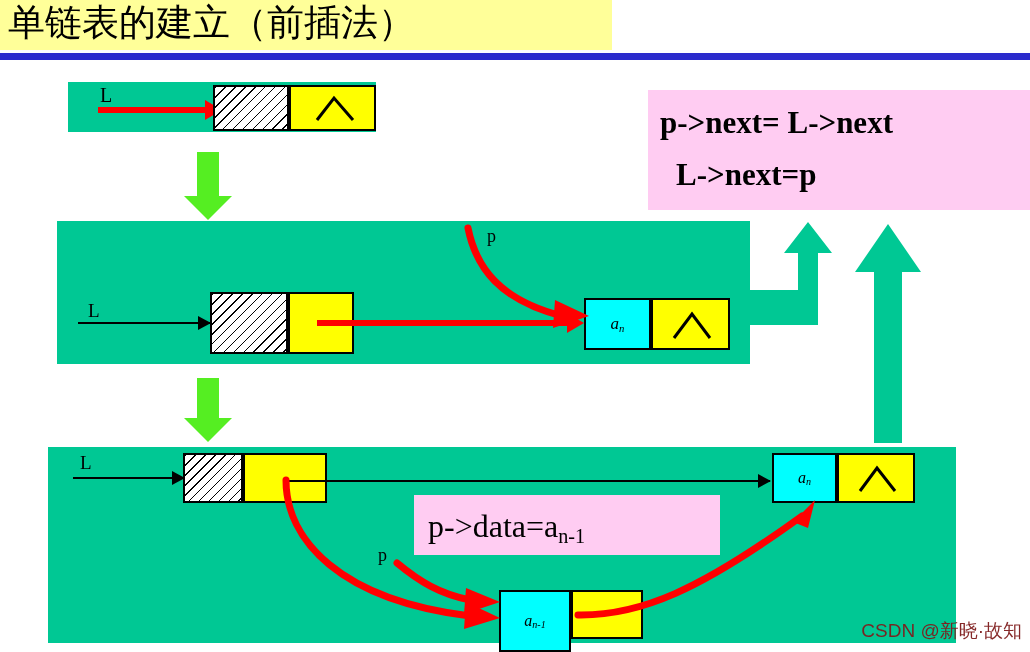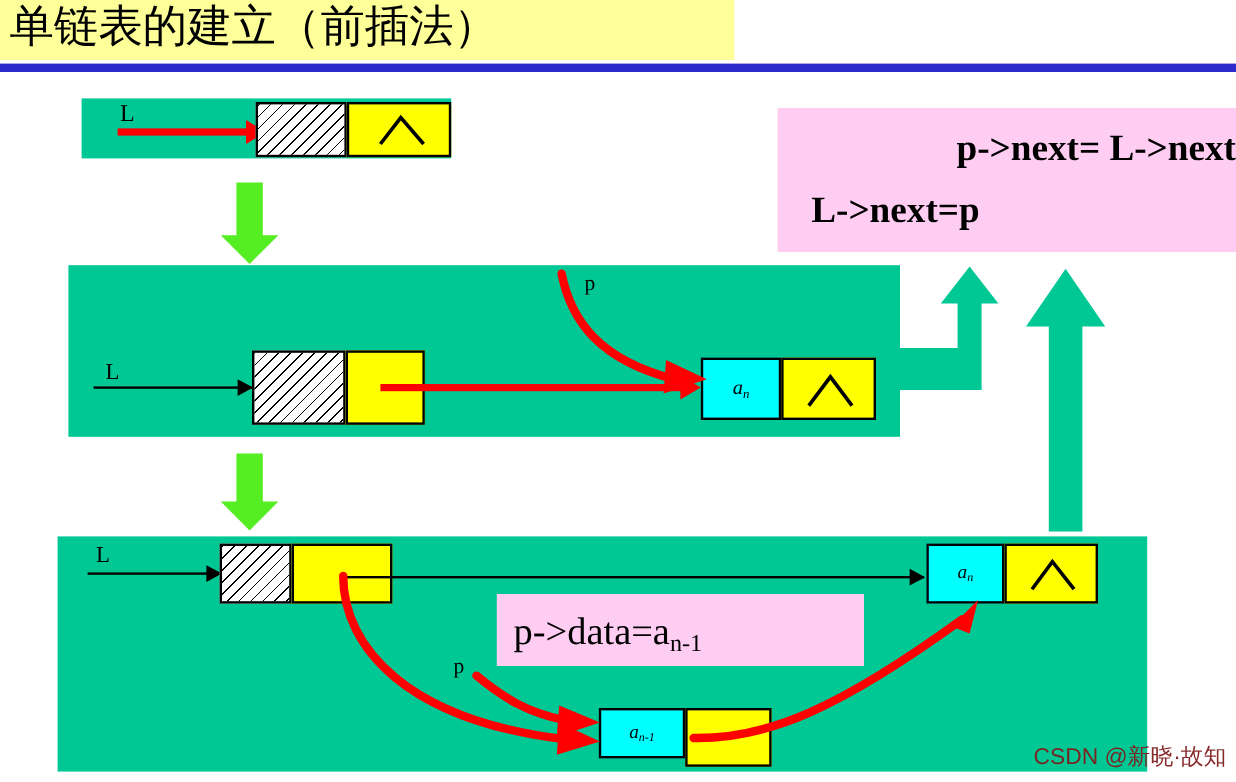--- a/index.html
+++ b/index.html
@@ -165,32 +165,32 @@
     </span>
   </div>
   <div class="cell yellow" style="left:837px;top:453px;width:78px;height:50px;">
     <span class="nil">
       <svg width="78" height="46" viewBox="0 0 78 46">
         <polyline points="21,36 38,13 56,36" fill="none" stroke="#000" stroke-width="3"></polyline>
       </svg>
     </span>
   </div>
 
-  <div class="cell cyan" style="left:499px;top:590px;width:72px;height:42px;">
+  <div class="cell cyan" style="left:499px;top:590px;width:72px;height:62px;">
     <span class="cell-label" style="font-size:16px;">
       <span>a</span><span class="sub">n-1</span>
     </span>
   </div>
   <div class="cell yellow" style="left:571px;top:590px;width:72px;height:49px;"></div>
 
   <div class="ltag" style="left:378px;top:545px;font-size:18px;">p</div>
 
 
   <div class="pink" style="left:648px;top:90px;width:382px;height:120px;">
-    <div class="ln" style="font-size:31px;font-weight:bold;line-height:54px;padding:6px 0 0 12px;text-align:right;">p-&gt;next= L-&gt;next</div>
+    <div class="ln" style="font-size:31px;font-weight:bold;line-height:54px;padding:6px 0 0 12px;">p-&gt;next= L-&gt;next</div>
     <div class="ln" style="font-size:31px;font-weight:bold;line-height:50px;padding-left:28px;">L-&gt;next=p</div>
   </div>
 
   <div class="pink" style="left:414px;top:495px;width:306px;height:60px;">
     <div class="ln" style="font-size:32px;line-height:62px;padding-left:14px;">
       <span>p-&gt;data=a</span><span class="sub">n-1</span>
     </div>
   </div>
 
   <svg class="ov" viewBox="0 0 1030 652">

